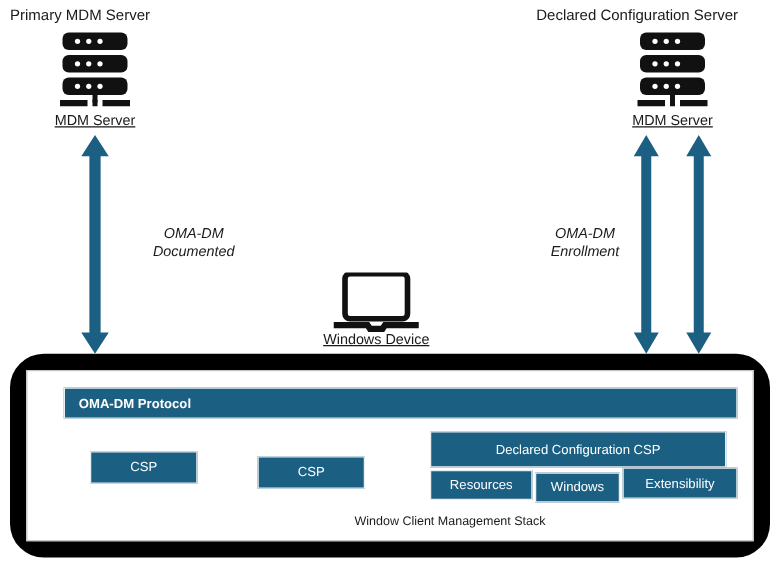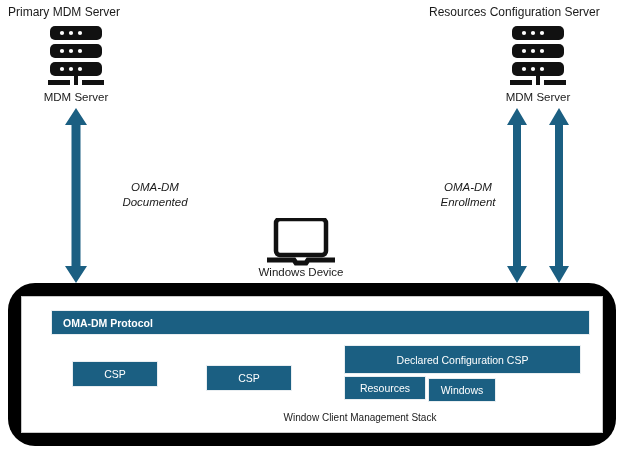--- a/index.html
+++ b/index.html
@@ -24,20 +24,21 @@
     line-height: 14px;
     white-space: nowrap;
   }
   .icon-caption {
     position: absolute;
     color: #1a1a1a;
     font-size: 11.5px;
     line-height: 14px;
     white-space: nowrap;
     text-align: center;
+    text-decoration: underline;
   }
   .edge-label {
     position: absolute;
     color: #1a1a1a;
     font-size: 11.5px;
     line-height: 15px;
     text-align: center;
     white-space: pre-line;
     font-style: italic;
   }
@@ -121,21 +122,21 @@
 
   <div class="arrow" style="left:64px; top:108px; width:24px; height:175px;">
     <svg width="24" height="175" viewBox="0 0 24 175" xmlns="http://www.w3.org/2000/svg">
       <polygon points="12,0 23,17 16.5,17 16.5,158 23,158 12,175 1,158 7.5,158 7.5,17 1,17" fill="#1b5f82"></polygon>
     </svg>
   </div>
 
   <div class="edge-label" style="left:80px; top:180px; width:150px;">OMA-DM
 Documented</div>
 
-  <div class="node-label" style="left:429px; top:5px;">Resources Configuration Server</div>
+  <div class="node-label" style="left:429px; top:5px;">Declared Configuration Server</div>
 
   <div class="server-icon" style="left:506px; top:24px; width:64px; height:62px;">
     <svg width="64" height="62" viewBox="0 0 64 62" xmlns="http://www.w3.org/2000/svg">
       <g fill="#111111">
         <rect x="6" y="2" width="52" height="14" rx="5"></rect>
         <rect x="6" y="20" width="52" height="14" rx="5"></rect>
         <rect x="6" y="38" width="52" height="14" rx="5"></rect>
         <rect x="30" y="52" width="4" height="6"></rect>
         <rect x="4" y="56" width="22" height="5"></rect>
         <rect x="30" y="56" width="4" height="5"></rect>
@@ -190,19 +191,20 @@
       <div class="teal-box" style="left:50px; top:64px; width:86px; height:26px;">CSP</div>
 
       <div class="teal-box" style="left:184px; top:68px; width:86px; height:26px;">CSP</div>
 
       <div class="teal-box" style="left:322px; top:48px; width:237px; height:29px;">Declared Configuration CSP</div>
 
       <div class="teal-box" style="left:322px; top:79px; width:82px; height:24px;">Resources</div>
 
       <div class="teal-box" style="left:406px; top:81px; width:68px; height:24px;">Windows</div>
 
+      <div class="teal-box" style="left:476px; top:77px; width:92px; height:25px;">Extensibility</div>
 
       <div class="stack-caption" style="left:0px; top:115px; width:580px;">Window Client Management Stack</div>
 
     </div>
   </div>
 
 </div>
 
 </body></html>

